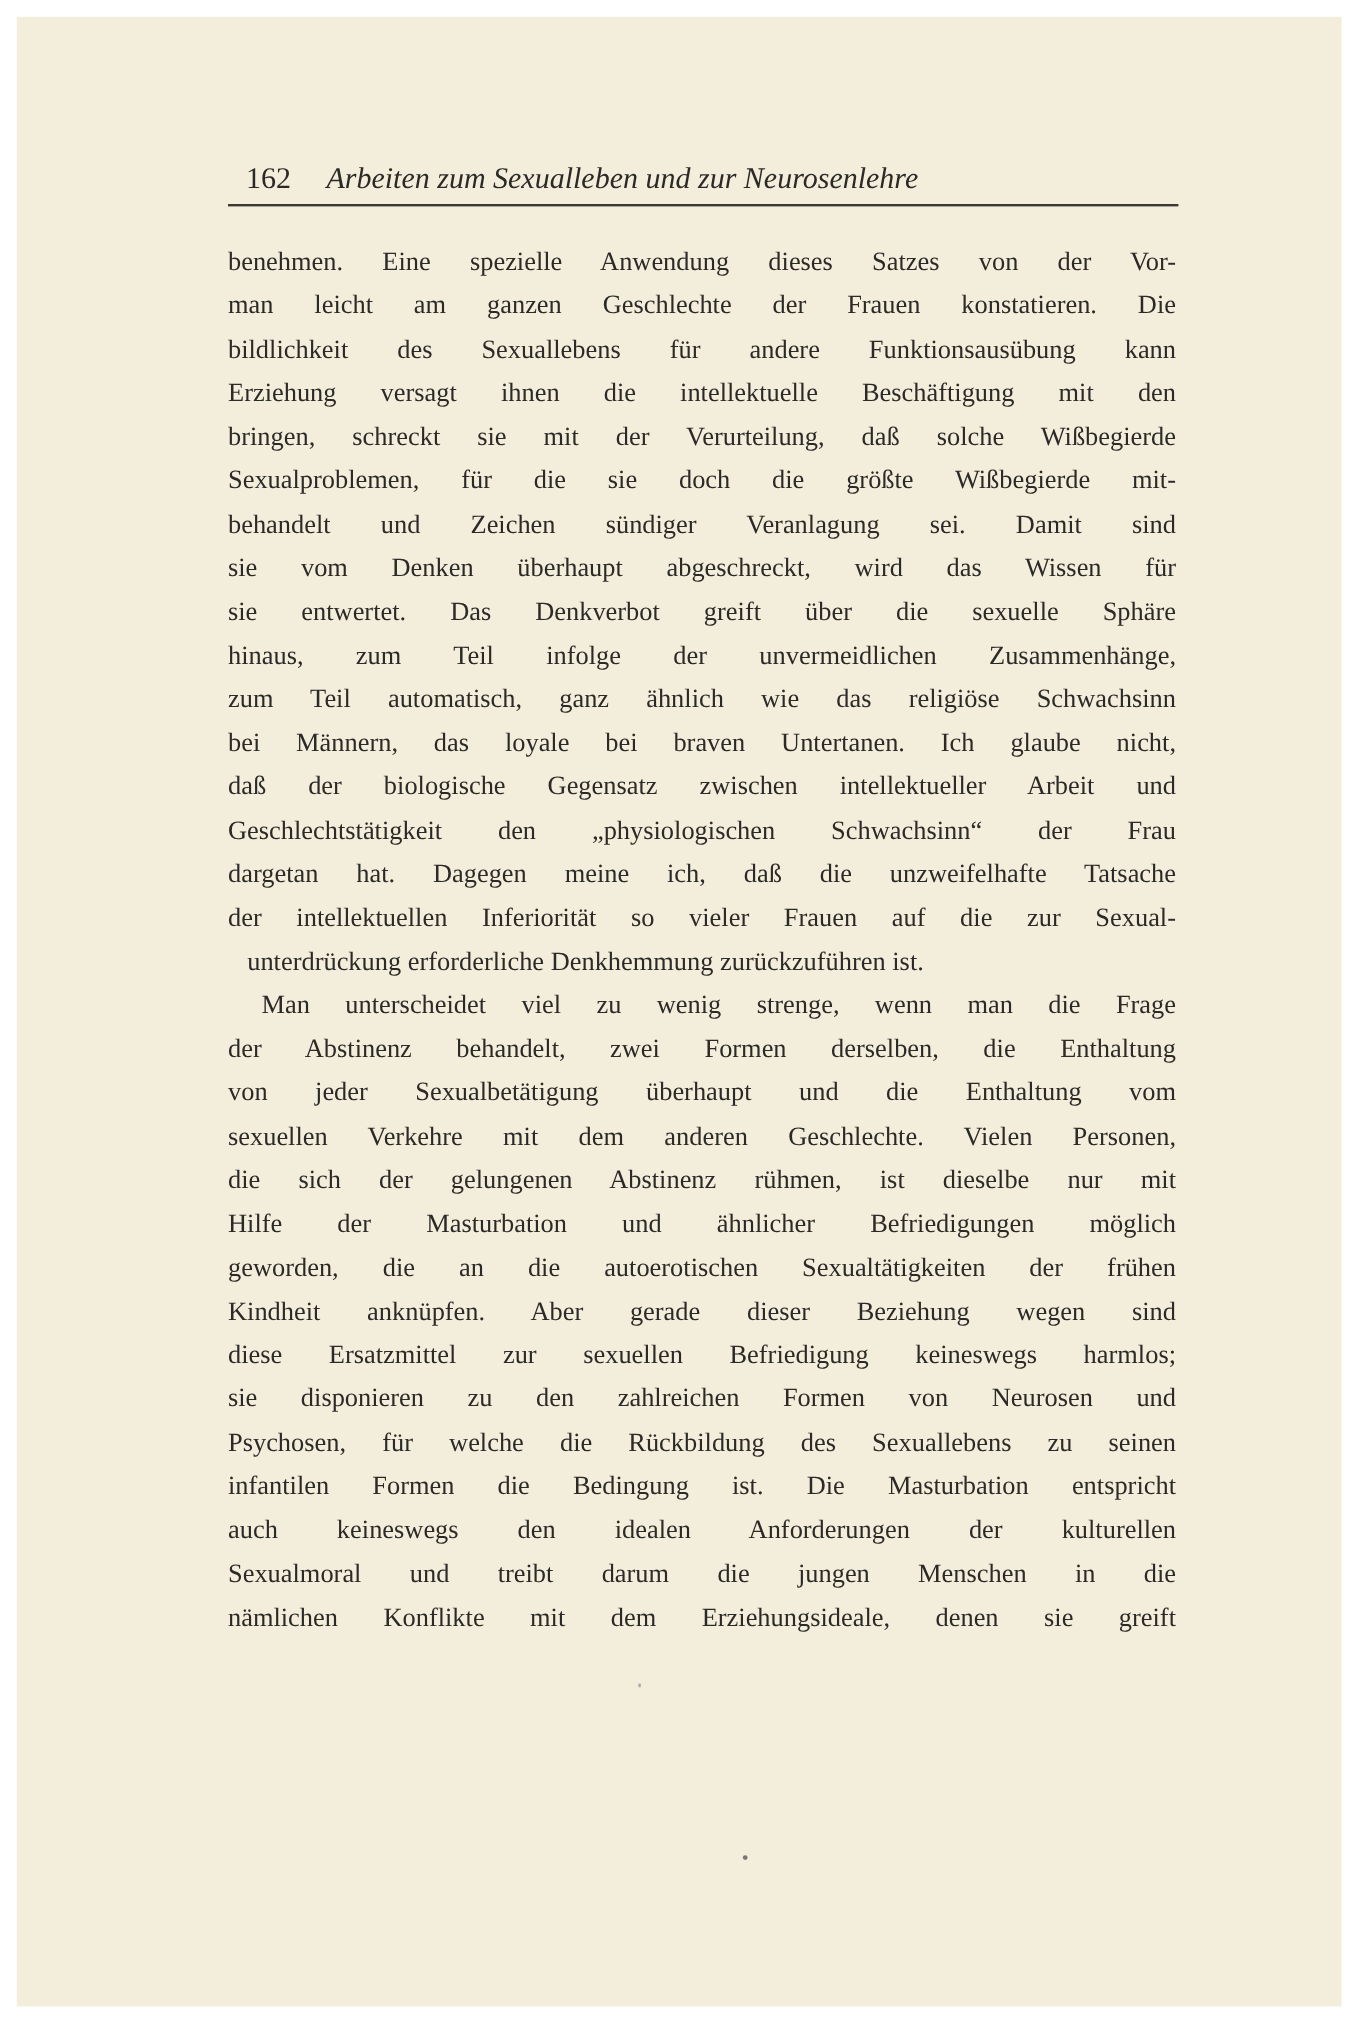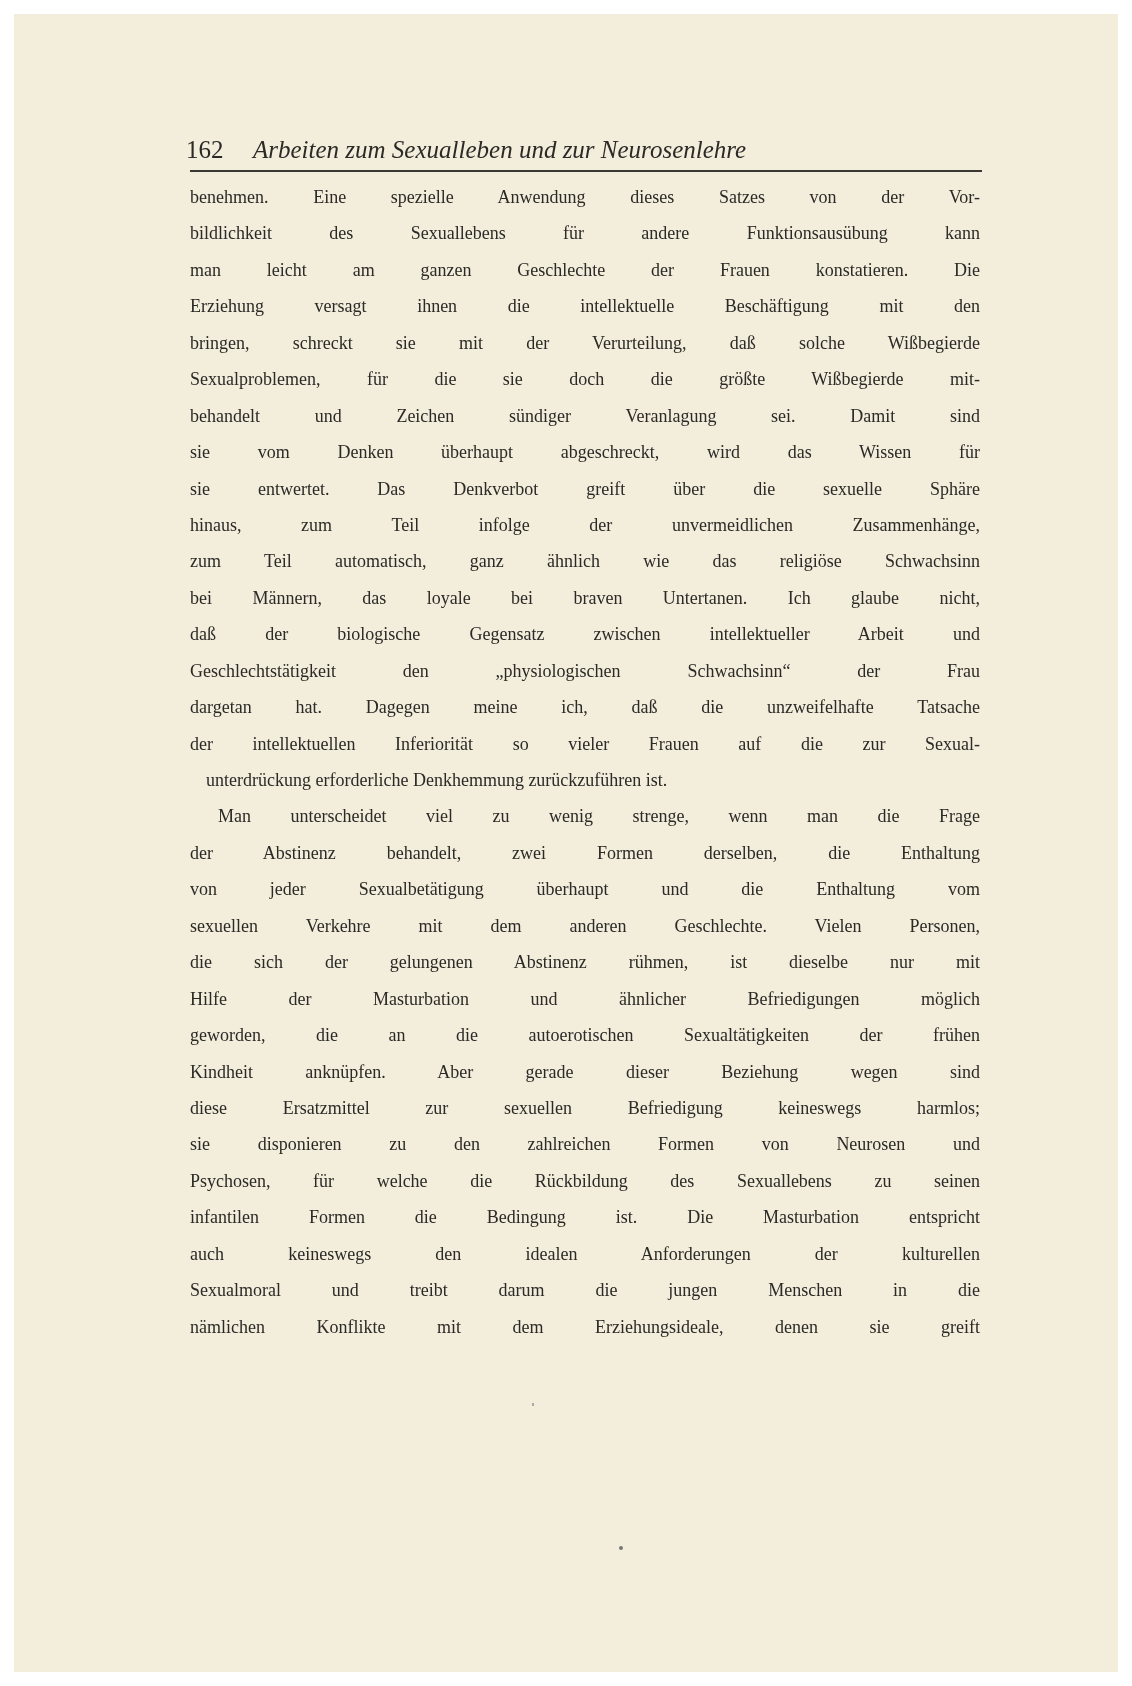--- a/index.html
+++ b/index.html
@@ -7,34 +7,34 @@
     width: 1132px; height: 1686px;
     background: #ffffff;
     position: relative; overflow: hidden;
     font-family: "Liberation Serif", "DejaVu Serif", serif;
   }
   .page {
     position: absolute; left: 14px; top: 14px; width: 1104px; height: 1658px;
     background: #f3eddc;
   }
   .header {
-    position: absolute; left: 183px; top: 128px; width: 790px; height: 40px;
+    position: absolute; left: 202px; top: 128px; width: 790px; height: 40px;
     color: #2b2a26;
   }
   .pnum { position: absolute; left: 3px; top: 8px; font-size: 25px; }
   .running {
     position: absolute; left: 70px; top: 8px; font-size: 25px; font-style: italic; text-align: center;
   }
   .rule {
     position: absolute; left: 190px; top: 170px; width: 792px; height: 2px;
     background: #3a3934;
   }
   .body {
-    position: absolute; left: 190px; top: 179px; width: 790px;
-    font-size: 18px; line-height: 36.45px; color: #2b2a26;
+    position: absolute; left: 190px; top: 200px; width: 790px;
+    font-size: 22px; line-height: 36.45px; color: #2b2a26;
   }
   .line {
     display: block; white-space: nowrap;
     text-align: justify; text-align-last: justify;
     height: 36.45px;
   }
   .line.last { text-align-last: left; margin-left: 16px; }
   .line.indent { padding-left: 28px; }
   .dot {
     position: absolute; left: 619px; top: 1546px; width: 4px; height: 4px;
@@ -51,22 +51,22 @@
 <div class="page"></div>
 
 <div class="header">
   <span class="pnum">162</span>
   <span class="running">Arbeiten zum Sexualleben und zur Neurosenlehre</span>
 </div>
 <div class="rule"></div>
 
 <div class="body">
   <span class="line">benehmen. Eine spezielle Anwendung dieses Satzes von der Vor-</span>
+  <span class="line">man leicht am ganzen Geschlechte der Frauen konstatieren. Die</span>
   <span class="line">bildlichkeit des Sexuallebens für andere Funktionsausübung kann</span>
-  <span class="line">man leicht am ganzen Geschlechte der Frauen konstatieren. Die</span>
   <span class="line">Erziehung versagt ihnen die intellektuelle Beschäftigung mit den</span>
   <span class="line">bringen, schreckt sie mit der Verurteilung, daß solche Wißbegierde</span>
   <span class="line">Sexualproblemen, für die sie doch die größte Wißbegierde mit-</span>
   <span class="line">behandelt und Zeichen sündiger Veranlagung sei. Damit sind</span>
   <span class="line">sie vom Denken überhaupt abgeschreckt, wird das Wissen für</span>
   <span class="line">sie entwertet. Das Denkverbot greift über die sexuelle Sphäre</span>
   <span class="line">hinaus, zum Teil infolge der unvermeidlichen Zusammenhänge,</span>
   <span class="line">zum Teil automatisch, ganz ähnlich wie das religiöse Schwachsinn</span>
   <span class="line">bei Männern, das loyale bei braven Untertanen. Ich glaube nicht,</span>
   <span class="line">daß der biologische Gegensatz zwischen intellektueller Arbeit und</span>

